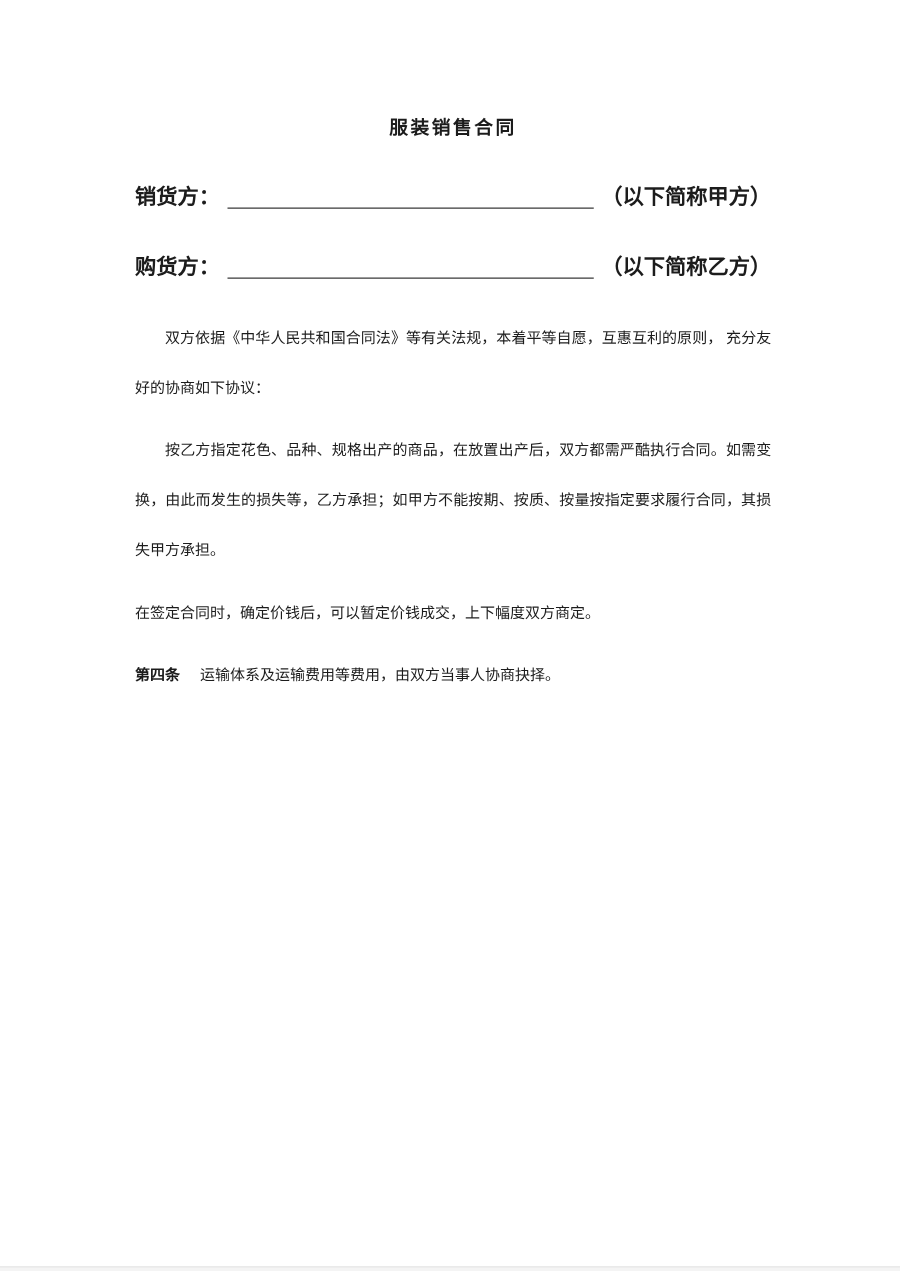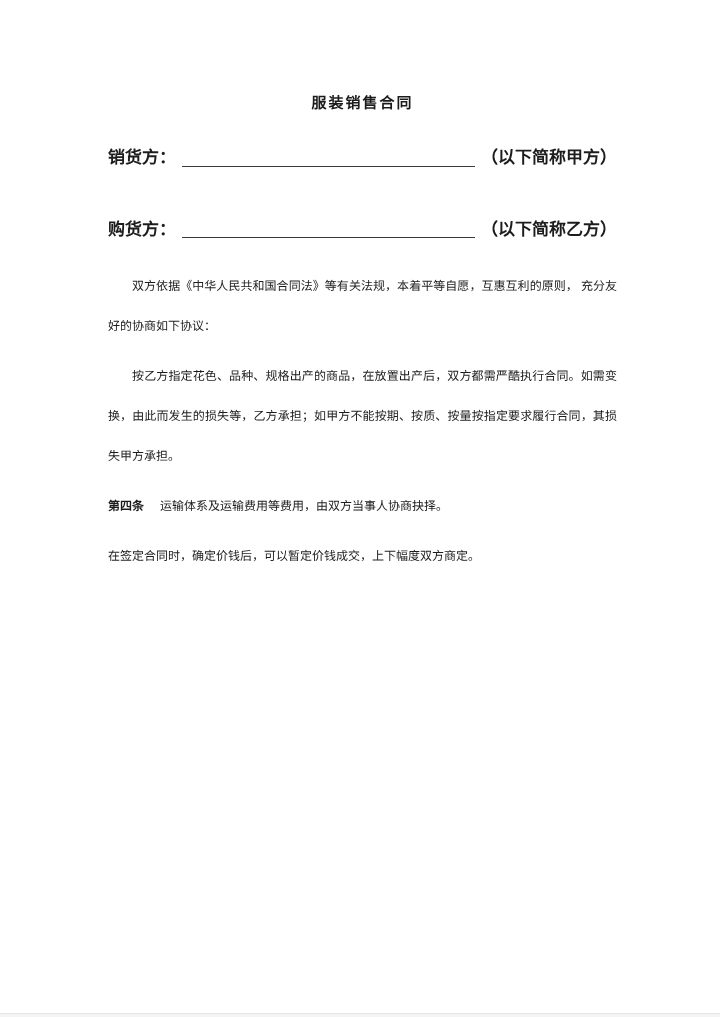--- a/index.html
+++ b/index.html
@@ -27,22 +27,22 @@
     letter-spacing: 2px;
   }
   .party-row {
     display: flex;
     align-items: flex-end;
     font-size: 17px;
     line-height: 24px;
     font-weight: 700;
     white-space: nowrap;
   }
-  .party-row.first { margin-bottom: 48px; }
-  .party-row.second { margin-bottom: 24px; align-items: center; }
+  .party-row.first { margin-bottom: 32px; }
+  .party-row.second { margin-bottom: 24px; }
   .party-label { flex: 0 0 auto; }
   .party-underline {
     flex: 1 1 auto;
     border-bottom: 1px solid #3a3a3a;
     margin: 0 6px 3px 6px;
     height: 18px;
   }
   .party-suffix { flex: 0 0 auto; }
   .para {
     margin: 0 0 10px 0;
@@ -86,22 +86,22 @@
   </div>
     </div>
 
   <p class="para indent">双方依据《中华人民共和国合同法》等有关法规，本着平等自愿，互惠互利的原则， 充分友好的协商如下协议：</p>
 
   <div>
       <p class="para indent">
     <span class="clause-text">按乙方指定花色、品种、规格出产的商品，在放置出产后，双方都需严酷执行合同。如需变换，由此而发生的损失等，乙方承担；如甲方不能按期、按质、按量按指定要求履行合同，其损失甲方承担。</span>
   </p>
       <p class="para">
-    <span class="clause-label">第四条</span><span class="clause-text">运输体系及运输费用等费用，由双方当事人协商抉择。</span>
+    <span class="clause-text">在签定合同时，确定价钱后，可以暂定价钱成交，上下幅度双方商定。</span>
   </p>
       <p class="para">
-    <span class="clause-text">在签定合同时，确定价钱后，可以暂定价钱成交，上下幅度双方商定。</span>
+    <span class="clause-label">第四条</span><span class="clause-text">运输体系及运输费用等费用，由双方当事人协商抉择。</span>
   </p>
     </div>
 
 </div>
 
 <div class="page-edge"></div>
 
 </body></html>

